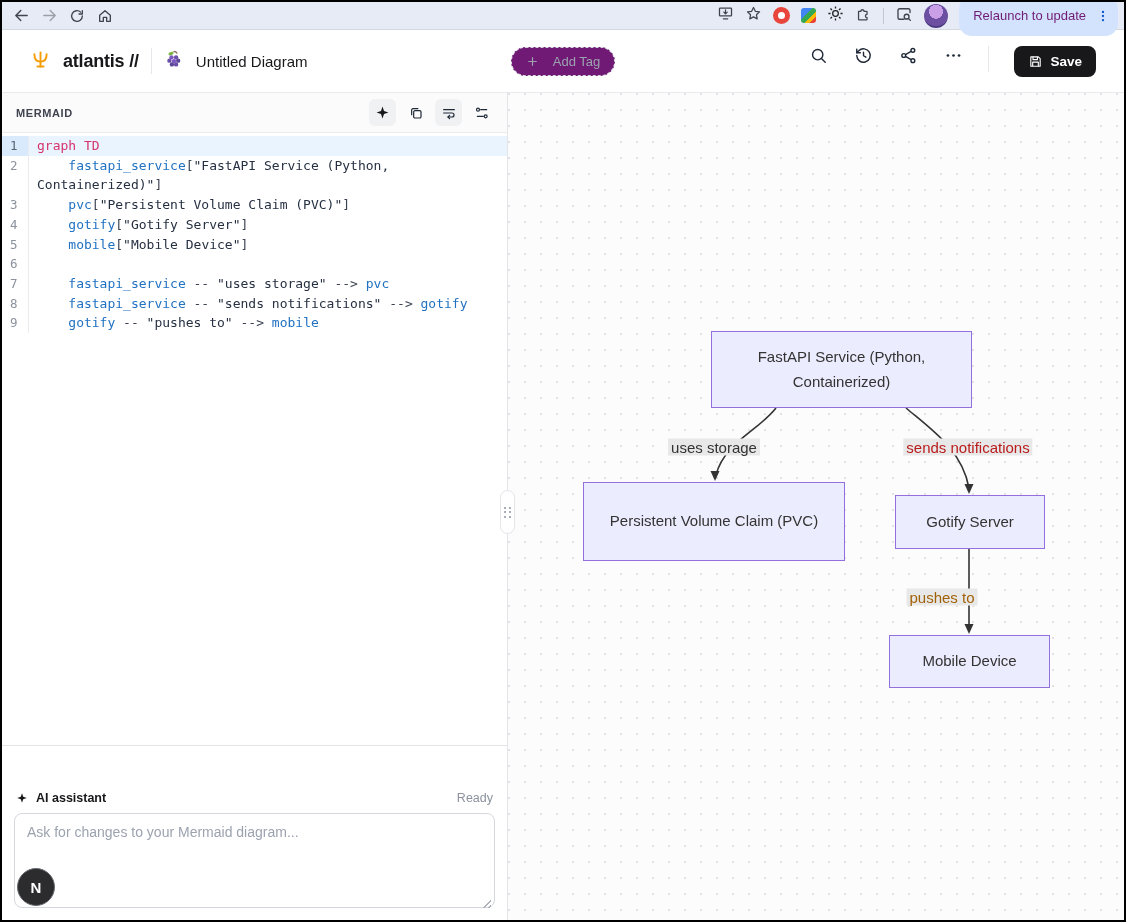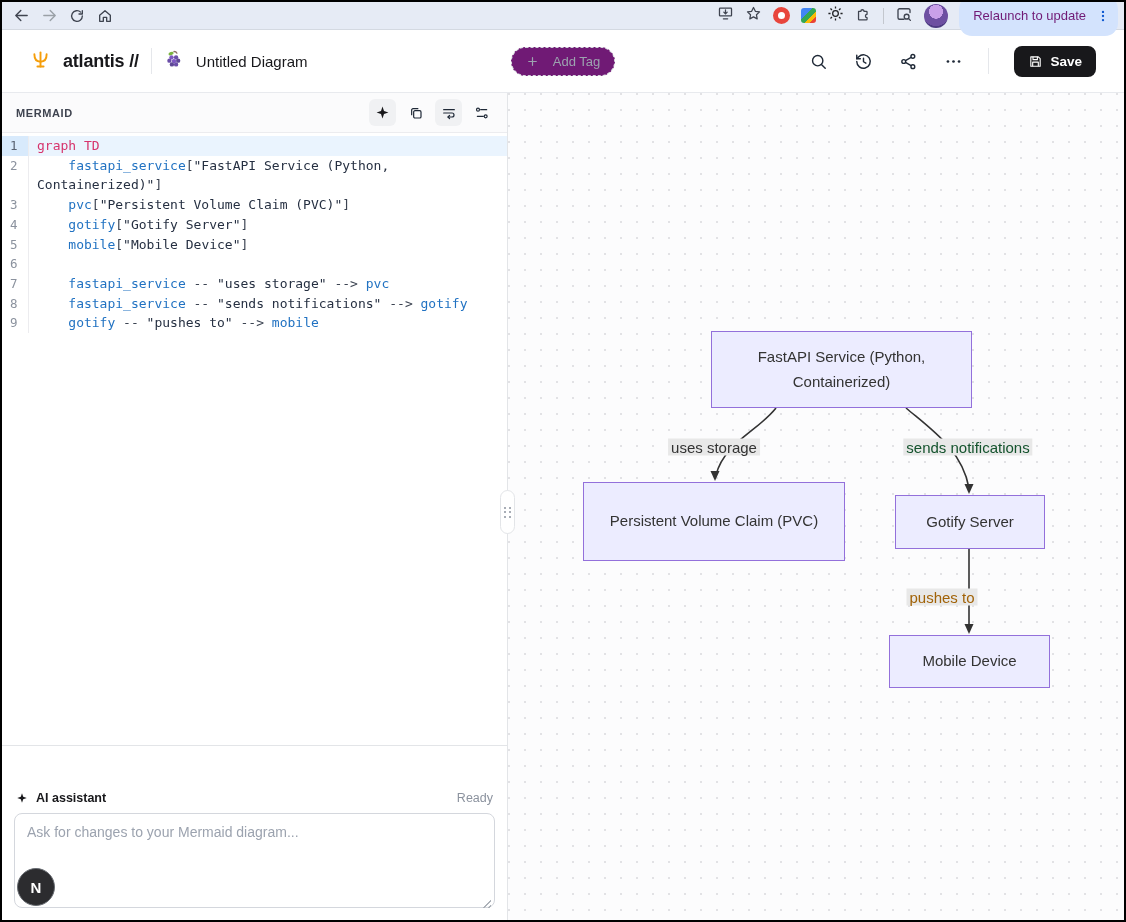--- a/index.html
+++ b/index.html
@@ -19,21 +19,21 @@
   .avatar { width:24px; height:24px; border-radius:50%; background:radial-gradient(circle at 50% 32%, #c9a0e8 0 34%, #6d4fa1 35% 70%, #4d3b82 71%); }
   .relaunch { height:40px; background:#d3e3fd; border-radius:13px; display:flex; align-items:center; gap:10px; padding:0 8px 0 14px; color:#701a75; font-size:13px; white-space:nowrap; }
 
   
   .appbar { height:63px; background:#fff; border-bottom:1px solid #e8eaee; display:flex; align-items:center; padding:0 28px; }
   .appbar-left { display:flex; align-items:center; gap:12px; flex:1; }
   .brand { font-size:18px; font-weight:700; color:#18181b; letter-spacing:-0.2px; }
   .hdiv { width:1px; height:26px; background:#e5e7eb; }
   .doc-title { font-size:15px; color:#18181b; font-weight:500; }
   .add-tag { border:1.5px dashed #d4d7dd; border-radius:16px; padding:6px 14px; color:#9ca3af; font-size:13px; display:flex; align-items:center; gap:14px; background:#701a75; cursor:pointer; white-space:nowrap; }
-  .appbar-right { display:flex; align-items:center; gap:25px; flex:1; justify-content:flex-end; }
+  .appbar-right { display:flex; align-items:flex-start; gap:25px; flex:1; justify-content:flex-end; }
   .hicon { width:20px; height:20px; display:flex; align-items:center; justify-content:center; cursor:pointer; }
   .save-btn { background:#18181b; color:#fff; border:none; border-radius:8px; padding:8px 14px; font-size:13.5px; font-weight:600; display:flex; align-items:center; gap:7px; cursor:pointer; font-family:"Liberation Sans",sans-serif; }
 
   
   .main { display:flex; height:827px; position:relative; }
   .editor-panel { width:506px; border-right:1px solid #e3e5e8; display:flex; flex-direction:column; background:#fff; position:relative; }
   .editor-head { height:40px; background:#fbfbfc; border-bottom:1px solid #ececef; display:flex; align-items:center; padding:0 12px 0 14px; }
   .panel-title { font-size:11px; font-weight:700; color:#3f4450; letter-spacing:0.6px; }
   .editor-tools { margin-left:auto; display:flex; align-items:center; gap:6px; }
   .tool-btn { width:27px; height:27px; display:flex; align-items:center; justify-content:center; border-radius:6px; cursor:pointer; }
@@ -341,21 +341,21 @@
     <div class="diagram-panel" id="diagram">
         <svg class="edges" width="616" height="827">
           <path d="M268,315 C250,338 216,350 208,382" fill="none" stroke="#333333" stroke-width="1.6"></path>
           <polygon points="207,388 202.5,378 211.5,378" fill="#333333"></polygon>
           <path d="M398,315 C424,337 454,357 461,395" fill="none" stroke="#333333" stroke-width="1.6"></path>
           <polygon points="461,401 456.5,391 465.5,391" fill="#333333"></polygon>
           <path d="M461,456 L461,535" fill="none" stroke="#333333" stroke-width="1.6"></path>
           <polygon points="461,541 456.5,531 465.5,531" fill="#333333"></polygon>
         </svg>
         <div class="edge-label" style="left: 206px; top: 354px; background: rgb(232, 232, 232); color: rgb(51, 51, 51);">uses storage</div>
-        <div class="edge-label" style="left: 460px; top: 354px; background: rgb(232, 232, 232); color: #14532d;">sends notifications</div>
+        <div class="edge-label" style="left: 460px; top: 354px; background: rgb(232, 232, 232); color: #b91c1c;">sends notifications</div>
         <div class="edge-label" style="left: 434px; top: 504px; background: rgb(232, 232, 232); color: #a16207;">pushes to</div>
         <div class="dnode" style="left: 203px; top: 238px; width: 261px; height: 77px; background: rgb(236, 236, 255); border: 1px solid rgb(147, 112, 219); color: rgb(51, 51, 51);">FastAPI Service (Python, Containerized)</div>
         <div class="dnode" style="left: 387px; top: 402px; width: 150px; height: 54px; background: rgb(236, 236, 255); border: 1px solid rgb(147, 112, 219); color: rgb(51, 51, 51);">Gotify Server</div>
         <div class="dnode" style="left: 75px; top: 389px; width: 262px; height: 79px; background: rgb(236, 236, 255); border: 1px solid rgb(147, 112, 219); color: rgb(51, 51, 51);">Persistent Volume Claim (PVC)</div>
         <div class="dnode" style="left: 381px; top: 542px; width: 161px; height: 53px; background: rgb(236, 236, 255); border: 1px solid rgb(147, 112, 219); color: rgb(51, 51, 51);">Mobile Device</div>
       </div>
   </div>
 
 </div>
 

